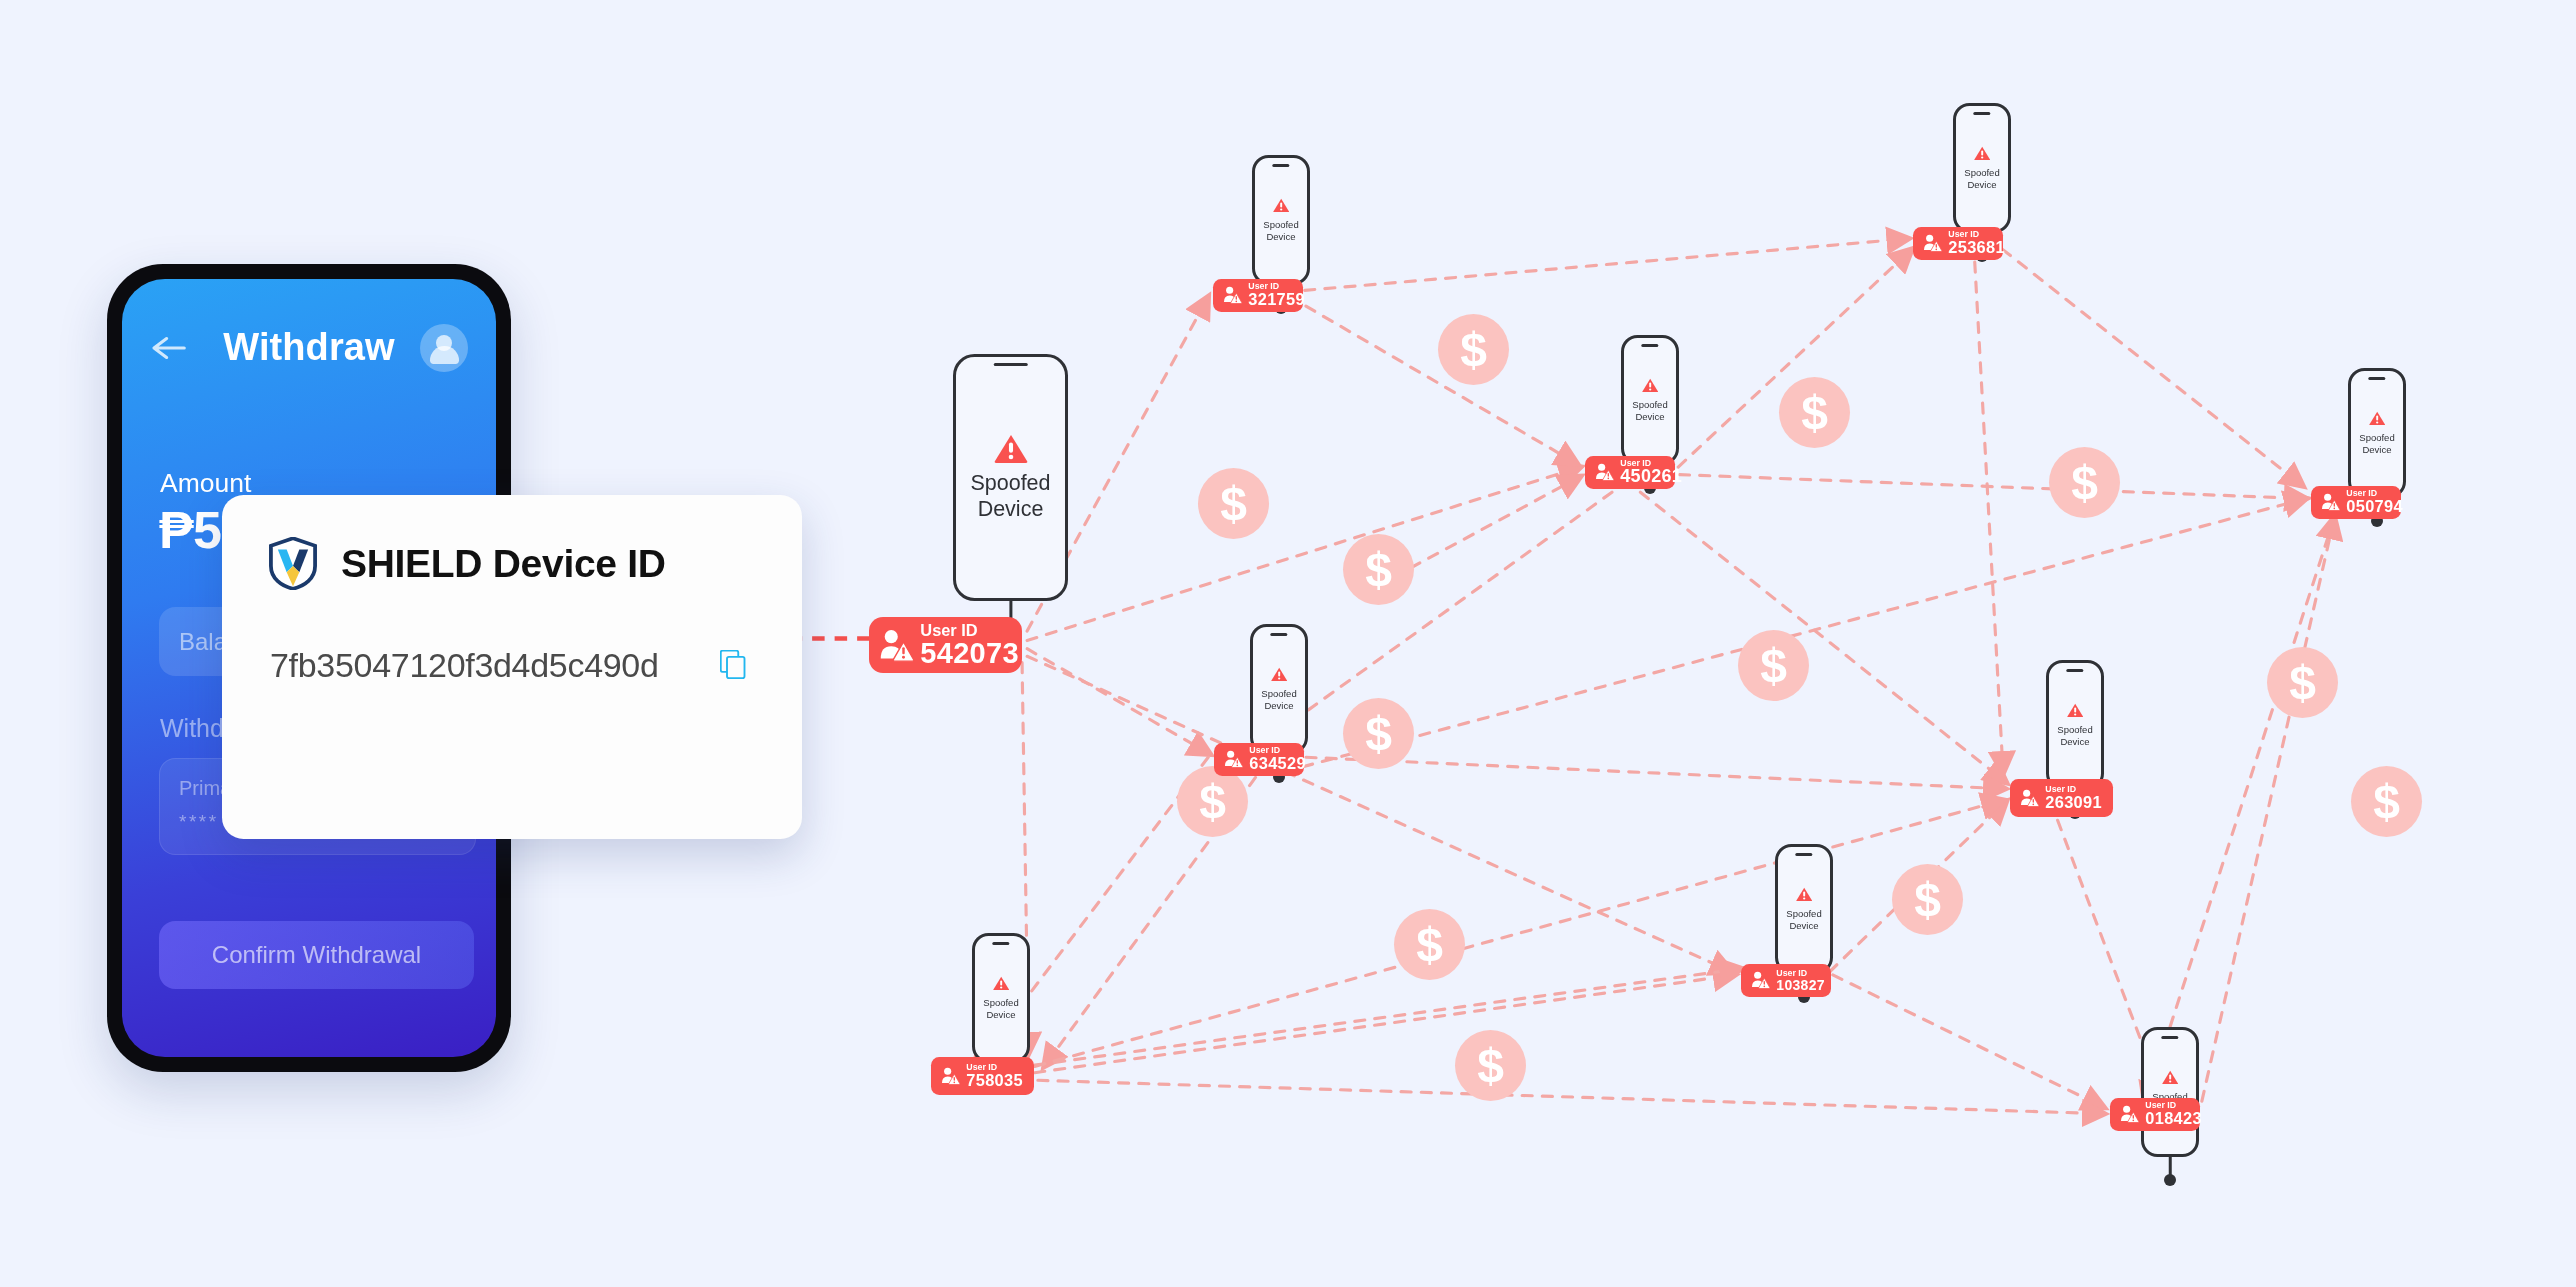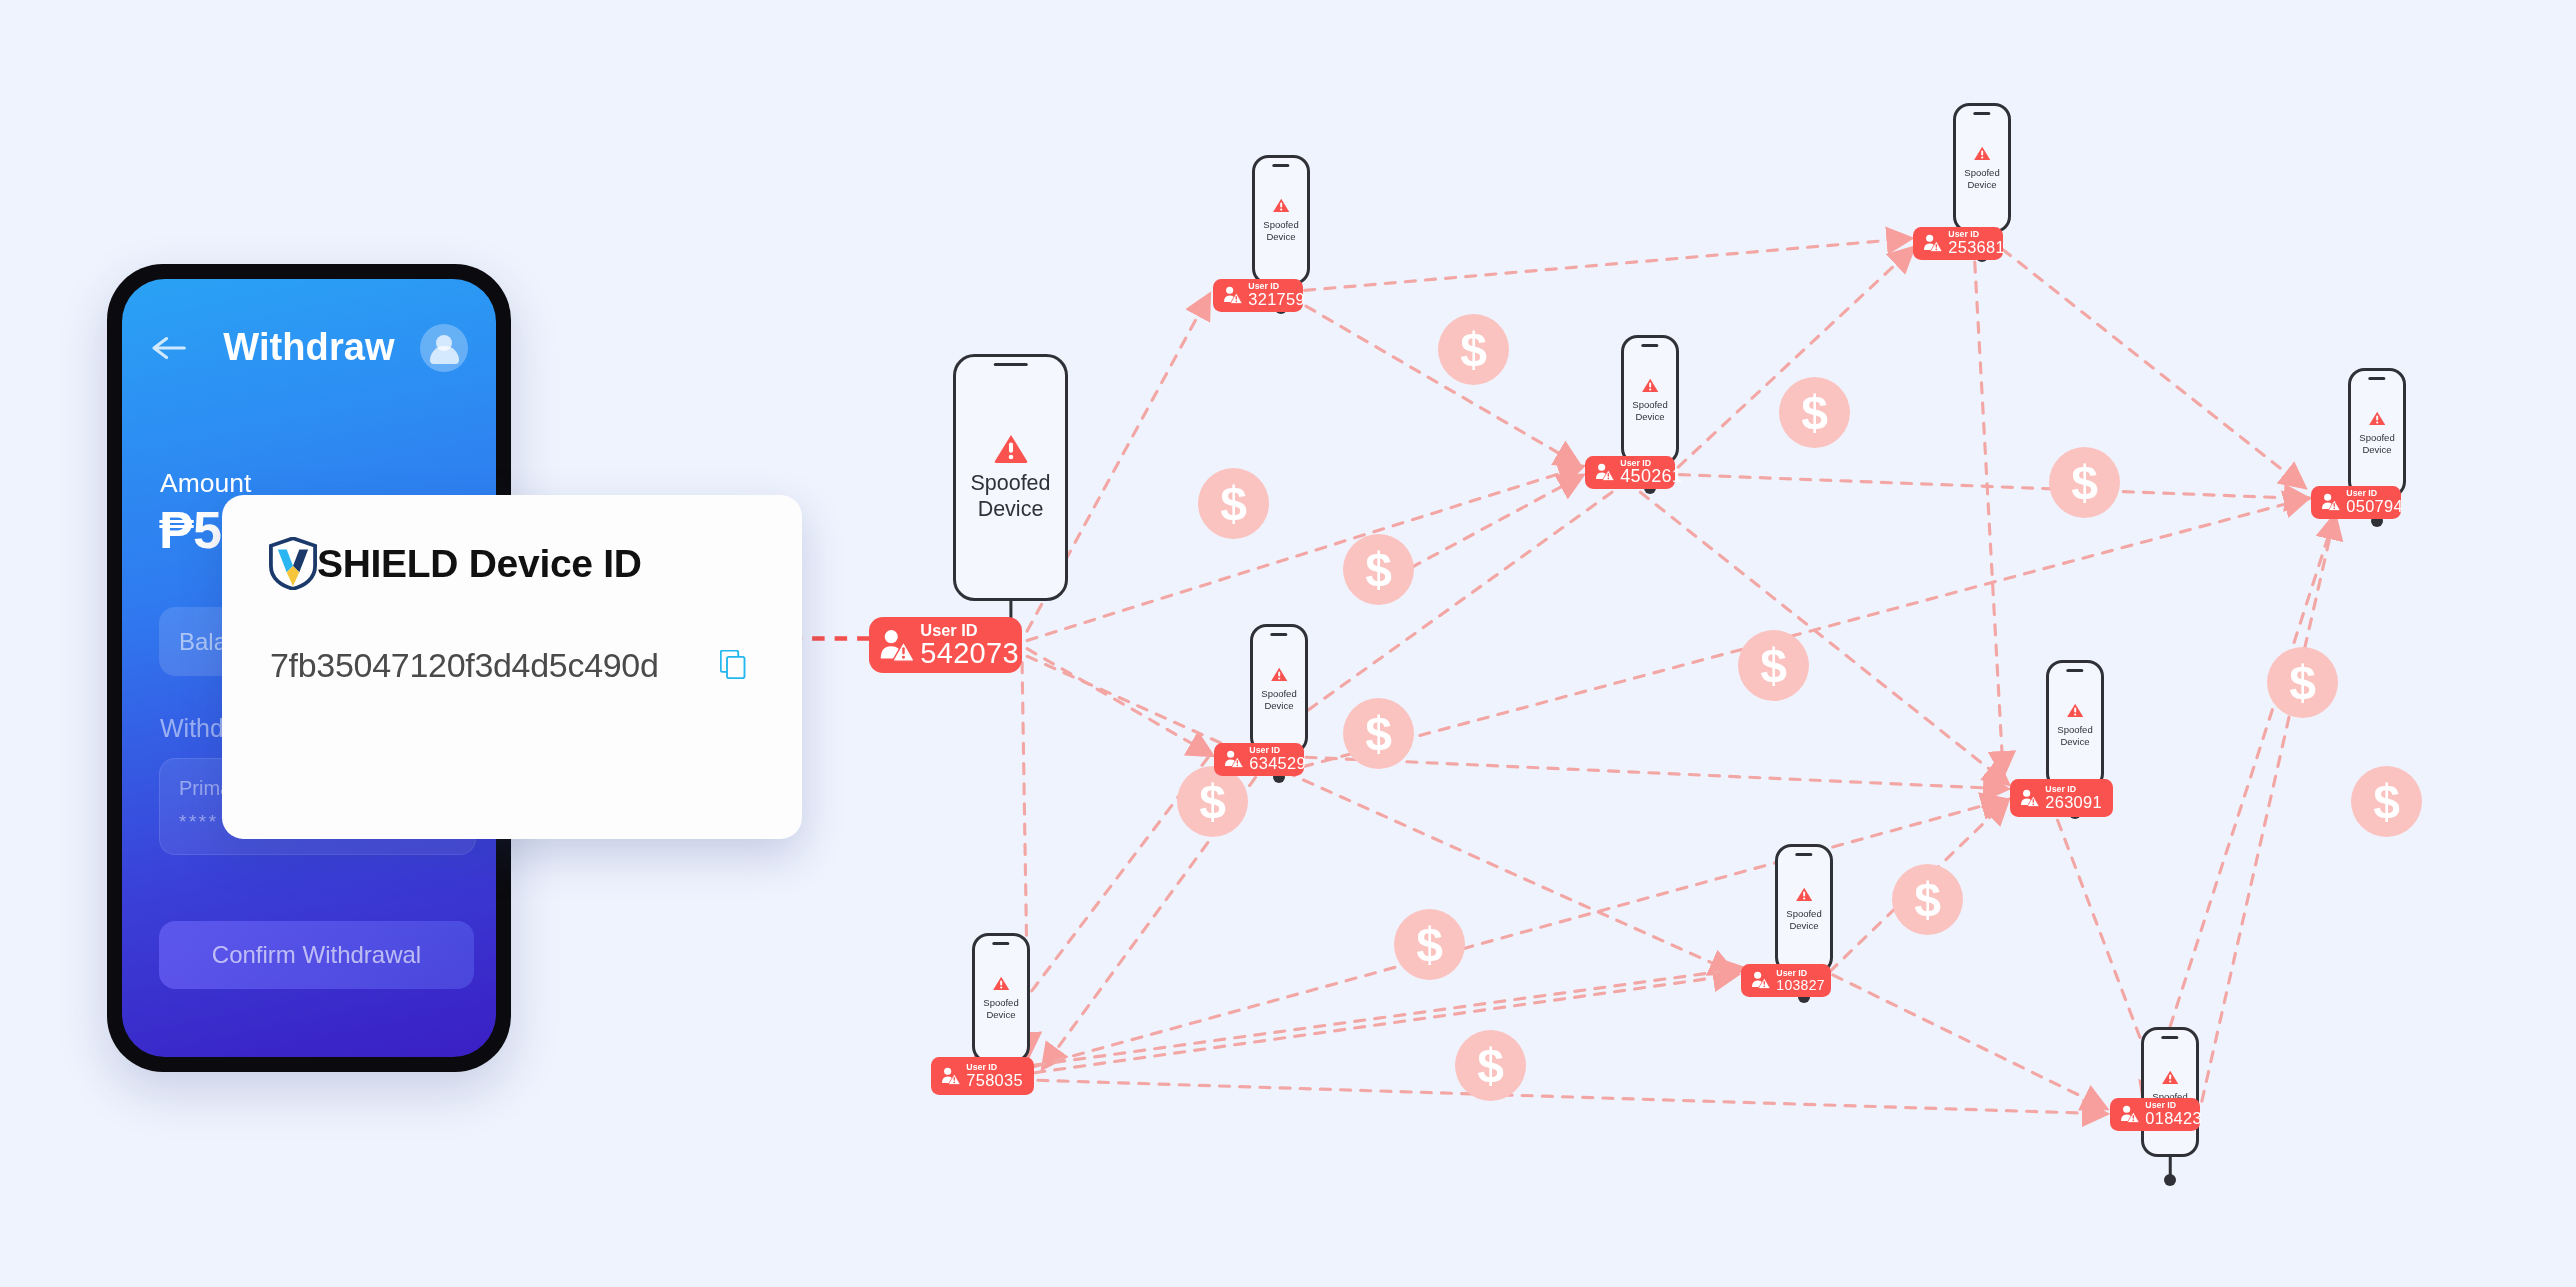--- a/index.html
+++ b/index.html
@@ -57,21 +57,21 @@
     display:flex;align-items:center;justify-content:center;
     color:rgba(255,255,255,.62);font-size:24px;font-weight:500;
   }
 
   
   .shield-card{
     position:absolute;left:222px;top:495px;width:580px;height:344px;
     background:#fdfdfd;border-radius:21.5px;
     box-shadow:0 16.4px 44px rgba(35,55,120,.20);
   }
-  .sc-head{position:absolute;left:47px;top:42px;display:flex;align-items:center;gap:0;}
+  .sc-head{position:absolute;left:47px;top:42px;display:flex;align-items:center;gap:24px;}
   .sc-logo{width:48px;height:53px;}
   .sc-title{font-size:39px;font-weight:700;color:#111;letter-spacing:-0.3px;white-space:nowrap;}
   .sc-id{
     position:absolute;left:48px;top:151px;font-size:34px;color:#4a4a4a;
     letter-spacing:-0.3px;white-space:nowrap;
   }
   .sc-copy{position:absolute;left:498px;top:155px;width:26.5px;height:30px;}
   .sc-sub{
     position:absolute;left:42px;top:221px;width:498px;height:88px;border-radius:14px;
     background:#ffffff;box-shadow:0 3.8px 16.4px rgba(60,80,150,.10);
@@ -97,21 +97,21 @@
   .device .stem{position:absolute;left:50%;transform:translateX(-50%);bottom:-21.5px;width:2.5px;height:21.5px;background:#2f3136;}
   .device .dot{position:absolute;left:50%;transform:translateX(-50%);bottom:-29px;width:12px;height:12px;border-radius:50%;background:#2f3136;}
 
   .unode{
     position:absolute;background:#f9524f;border-radius:8.2px;
     display:flex;align-items:center;gap:6.3px;padding:0 10px;box-sizing:border-box;
   }
   .unode .uicon{flex:0 0 auto;}
   .unode .utxt{display:flex;flex-direction:column;align-items:flex-start;justify-content:center;flex:1;}
   .unode .ulabel{color:#fff;font-weight:700;line-height:1;}
-  .unode .uval{color:#fff;font-weight:400;line-height:1.05;letter-spacing:0.3px;}
+  .unode .uval{color:#fff;font-weight:700;line-height:1.05;letter-spacing:0.3px;}
 
   .dollar{
     position:absolute;border-radius:50%;background:#fbc3c0;
     display:flex;align-items:center;justify-content:center;
     color:#fff;font-weight:700;
   }
 
   
   .unode.main{border-radius:14px;}
   .device.main .frame{border-width:3.8px;border-radius:21.5px;}

